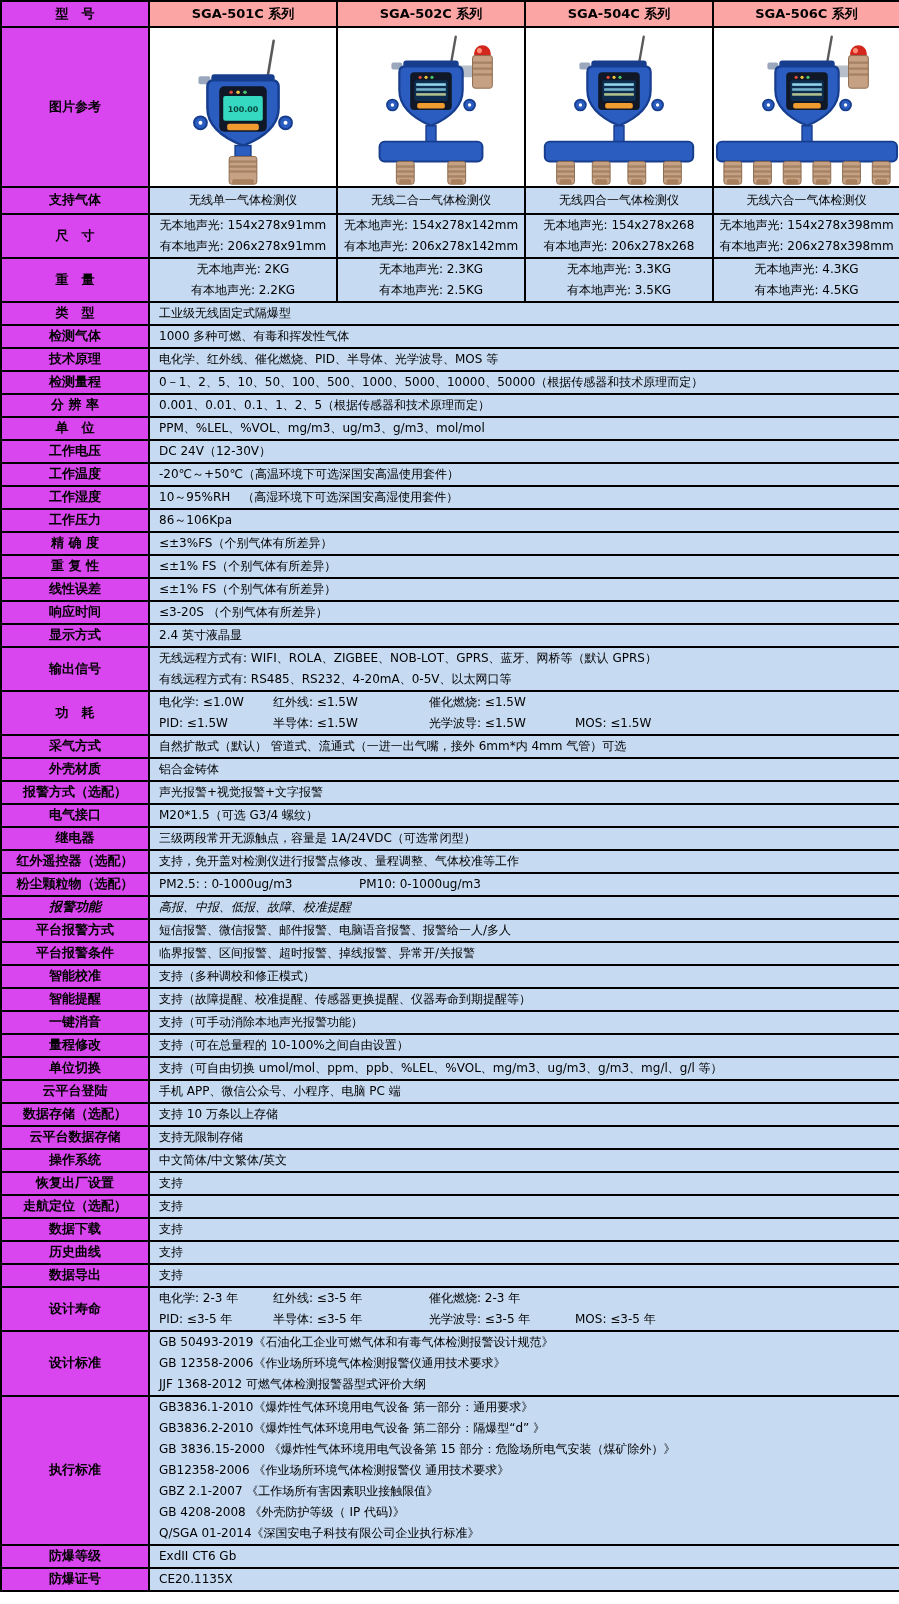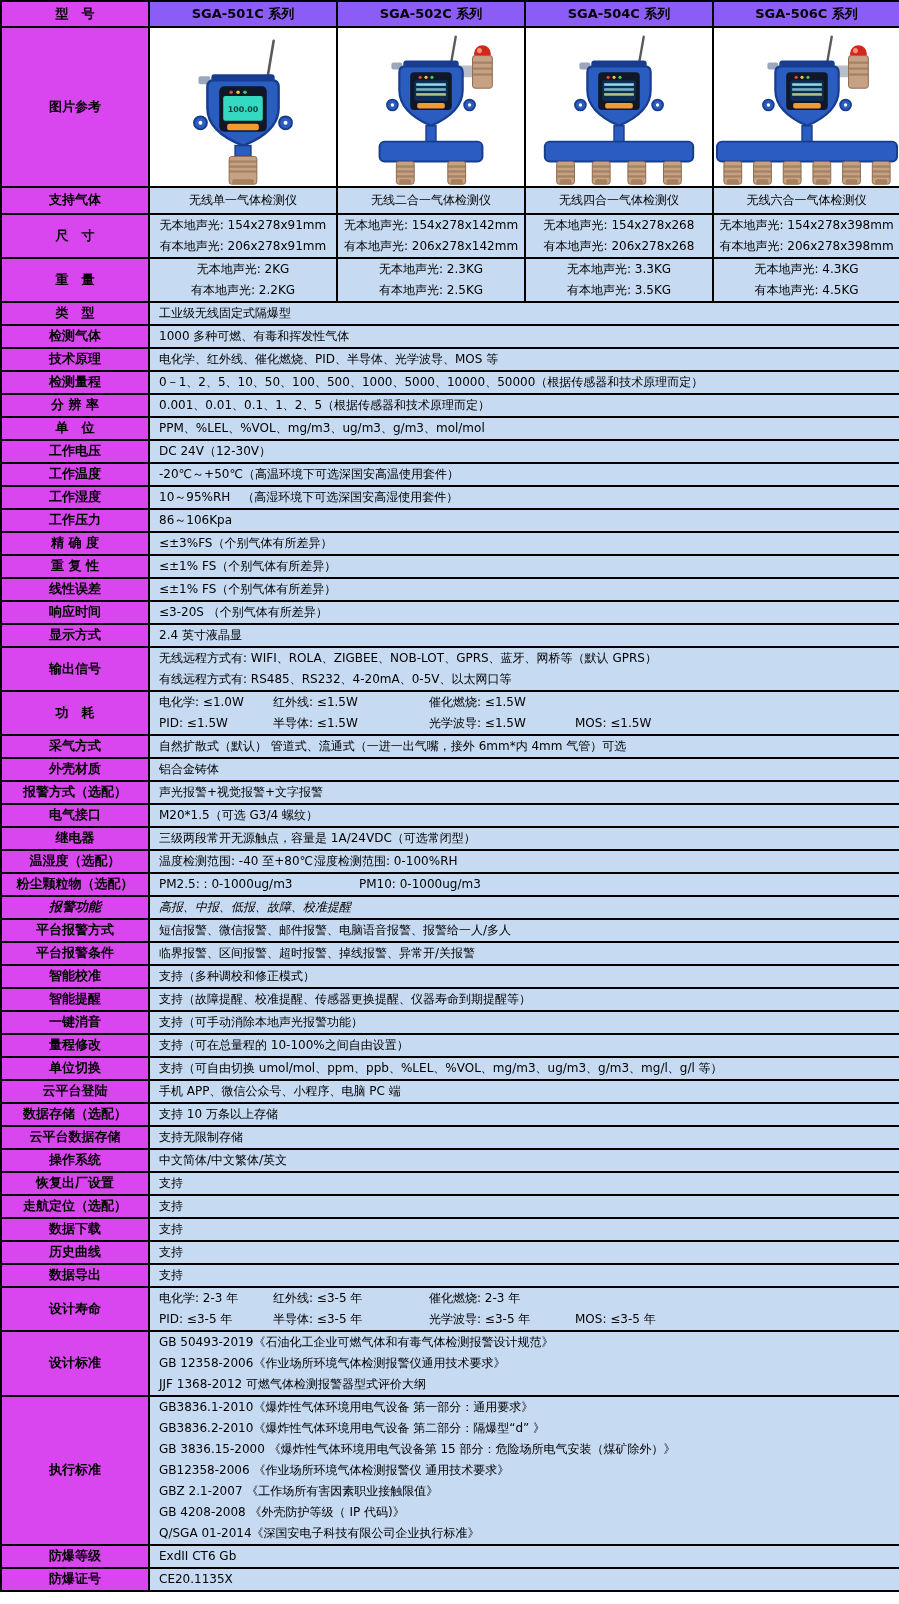--- a/index.html
+++ b/index.html
@@ -1,21 +1,21 @@
 <!DOCTYPE html>
 <html><head>
 <meta charset="utf-8">
 <style>
   html,body{margin:0;padding:0;background:#ffffff;}
   body{font-family:"DejaVu Sans","Liberation Sans",sans-serif;color:#000;}
   .page{width:899px;}
   table.spec-table{border-collapse:collapse;width:899px;table-layout:fixed;}
   .spec-table th,.spec-table td{border:2px solid #000;padding:0;overflow:hidden;vertical-align:middle;}
   .label-cell{background:#d946ef;font-weight:bold;text-align:center;font-size:13px;line-height:1.15;padding:0 2px;}
-  .model-cell{background:#8b5cf6;font-weight:bold;text-align:center;font-size:13px;}
+  .model-cell{background:#fca5a5;font-weight:bold;text-align:center;font-size:13px;}
   .value-cell{background:#C6DAF2;font-size:12px;text-align:left;}
   .img-cell{background:#ffffff;text-align:center;vertical-align:bottom;padding:2px 0 0 0;}
   .center-cell{text-align:center;}
   .spec-line{padding:0 9px;height:21px;line-height:21px;white-space:nowrap;}
   .spec-line.center{text-align:center;padding:0 2px;}
   .seg{display:inline-block;white-space:nowrap;vertical-align:top;}
   svg{display:block;margin:0 auto;}
 </style>
 </head>
 <body>
@@ -431,23 +431,23 @@
             <div class="spec-line">M20*1.5（可选 G3/4 螺纹）</div>
           </td>
         </tr>
         <tr style="height: 21px; margin-top: 15px;">
           <td class="label-cell">继电器</td>
           <td class="value-cell" colspan="4">
             <div class="spec-line">三级两段常开无源触点，容量是 1A/24VDC（可选常闭型）</div>
           </td>
         </tr>
         <tr style="height: 21px;">
-          <td class="label-cell">温湿度（选配）</td>
-          <td class="value-cell" colspan="4">
-            <div class="spec-line"><span class="seg" style="min-width: 155px;">温度检测范围: -40 至+80℃</span><span class="seg">湿度检测范围: 0-100%RH</span></div>
+          <td class="label-cell">红外遥控器（选配）</td>
+          <td class="value-cell" colspan="4">
+            <div class="spec-line">支持，免开盖对检测仪进行报警点修改、量程调整、气体校准等工作</div>
           </td>
         </tr>
         <tr style="height: 21px;">
           <td class="label-cell">粉尘颗粒物（选配）</td>
           <td class="value-cell" colspan="4">
             <div class="spec-line"><span class="seg" style="min-width: 200px;">PM2.5: : 0-1000ug/m3</span><span class="seg">PM10: 0-1000ug/m3</span></div>
           </td>
         </tr>
         <tr style="height: 21px; font-style: italic;">
           <td class="label-cell">报警功能</td>

